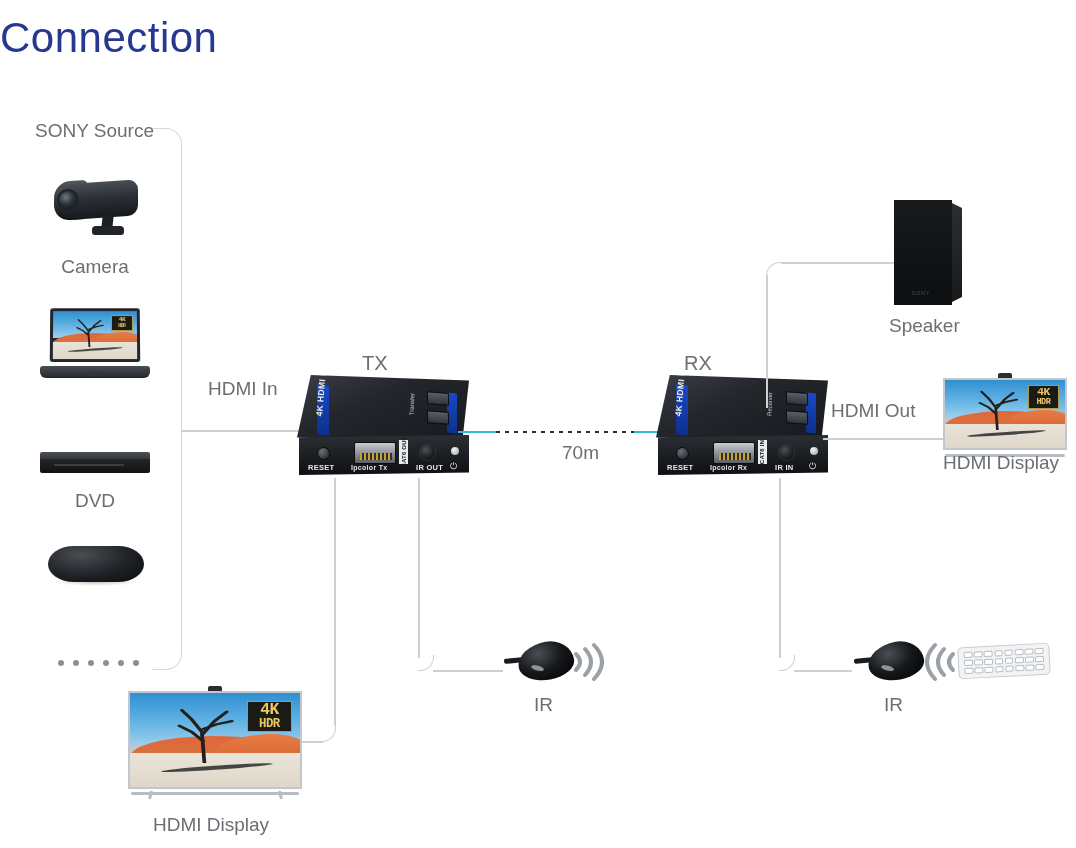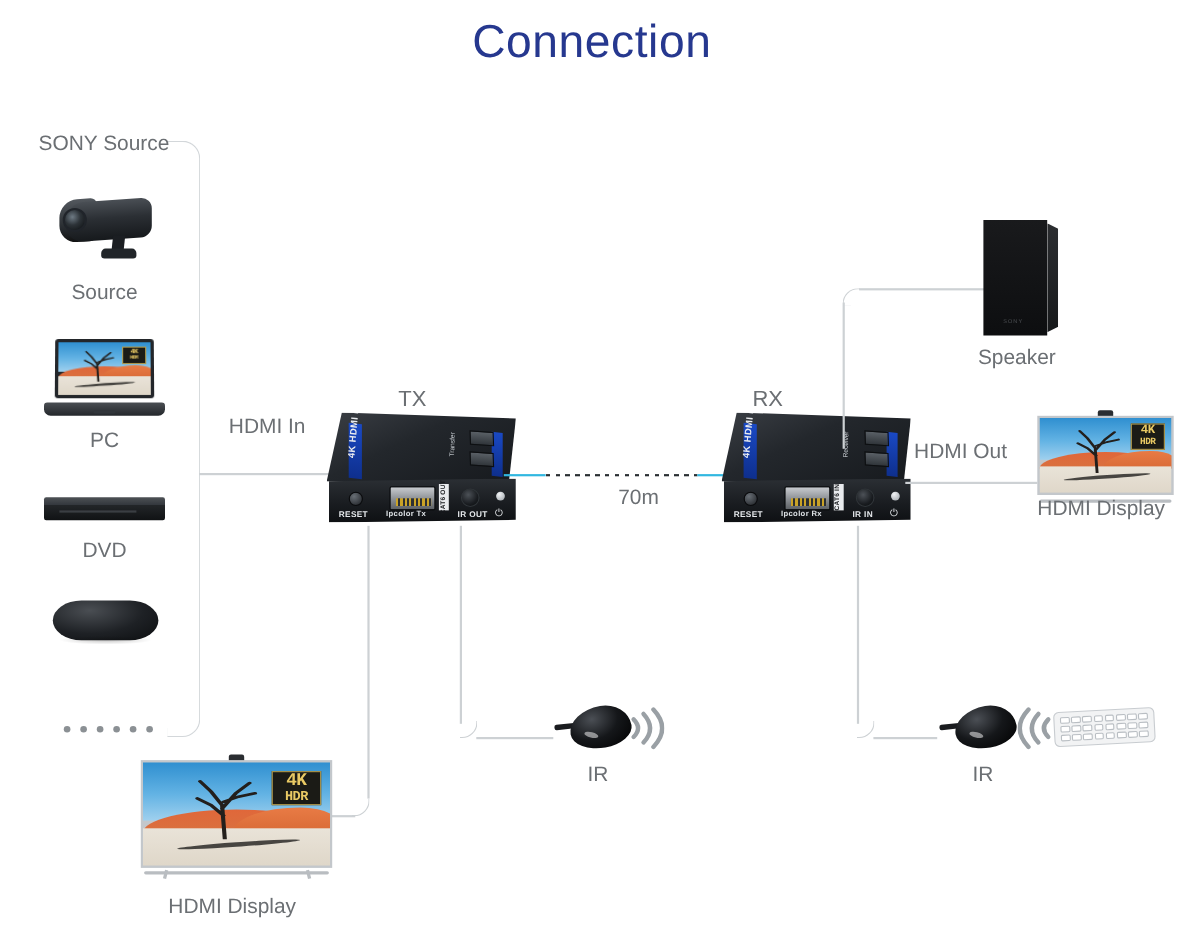--- a/index.html
+++ b/index.html
@@ -6,21 +6,21 @@
   html, body {
     width: 1076px; height: 848px;
     background: #ffffff;
     font-family: "Liberation Sans", sans-serif;
     overflow: hidden;
   }
   #stage { position: relative; width: 1076px; height: 848px; }
 
   .title {
     position: absolute; left: 0; top: 14px; width: 1076px;
-    text-align: center;
+    text-align: left;
     font-size: 42px; font-weight: 400; letter-spacing: 0.5px;
     color: #26388f;
   }
 
   .lbl {
     position: absolute;
     color: #6b6f73;
     font-size: 19px;
     white-space: nowrap;
   }
@@ -371,21 +371,21 @@
 
   <div class="lbl" style="left:35px; top:120px;">SONY Source</div>
 
   <div id="cam">
     <div class="hood"></div>
     <div class="body"></div>
     <div class="lens"></div>
     <div class="mount"></div>
     <div class="base"></div>
   </div>
-  <div class="src-cap" style="left:10px; top:256px;">Source</div>
+  <div class="src-cap" style="left:10px; top:256px;">Camera</div>
 
   <div id="pc">
     <div class="screen">
       <div class="scene">
         <div class="sky"></div>
         <div class="dune"></div>
         <div class="dune2"></div>
         <div class="ground"></div>
         <div class="tree">
           <svg viewBox="0 0 60 80" preserveAspectRatio="none">
@@ -394,21 +394,20 @@
         </div>
         <div class="shadow"></div>
         <div class="badge4k" style="font-size:5px;">
           <b>4K</b>
           <i>HDR</i>
         </div>
       </div>
     </div>
     <div class="base"></div>
   </div>
-  <div class="src-cap" style="left:10px; top:390px;">PC</div>
 
   <div id="dvd">
     <div class="top"></div>
     <div class="front">
         <div class="slot"></div>
       </div>
   </div>
   <div class="src-cap" style="left:10px; top:490px;">DVD</div>
 
   <div id="tvbox">

